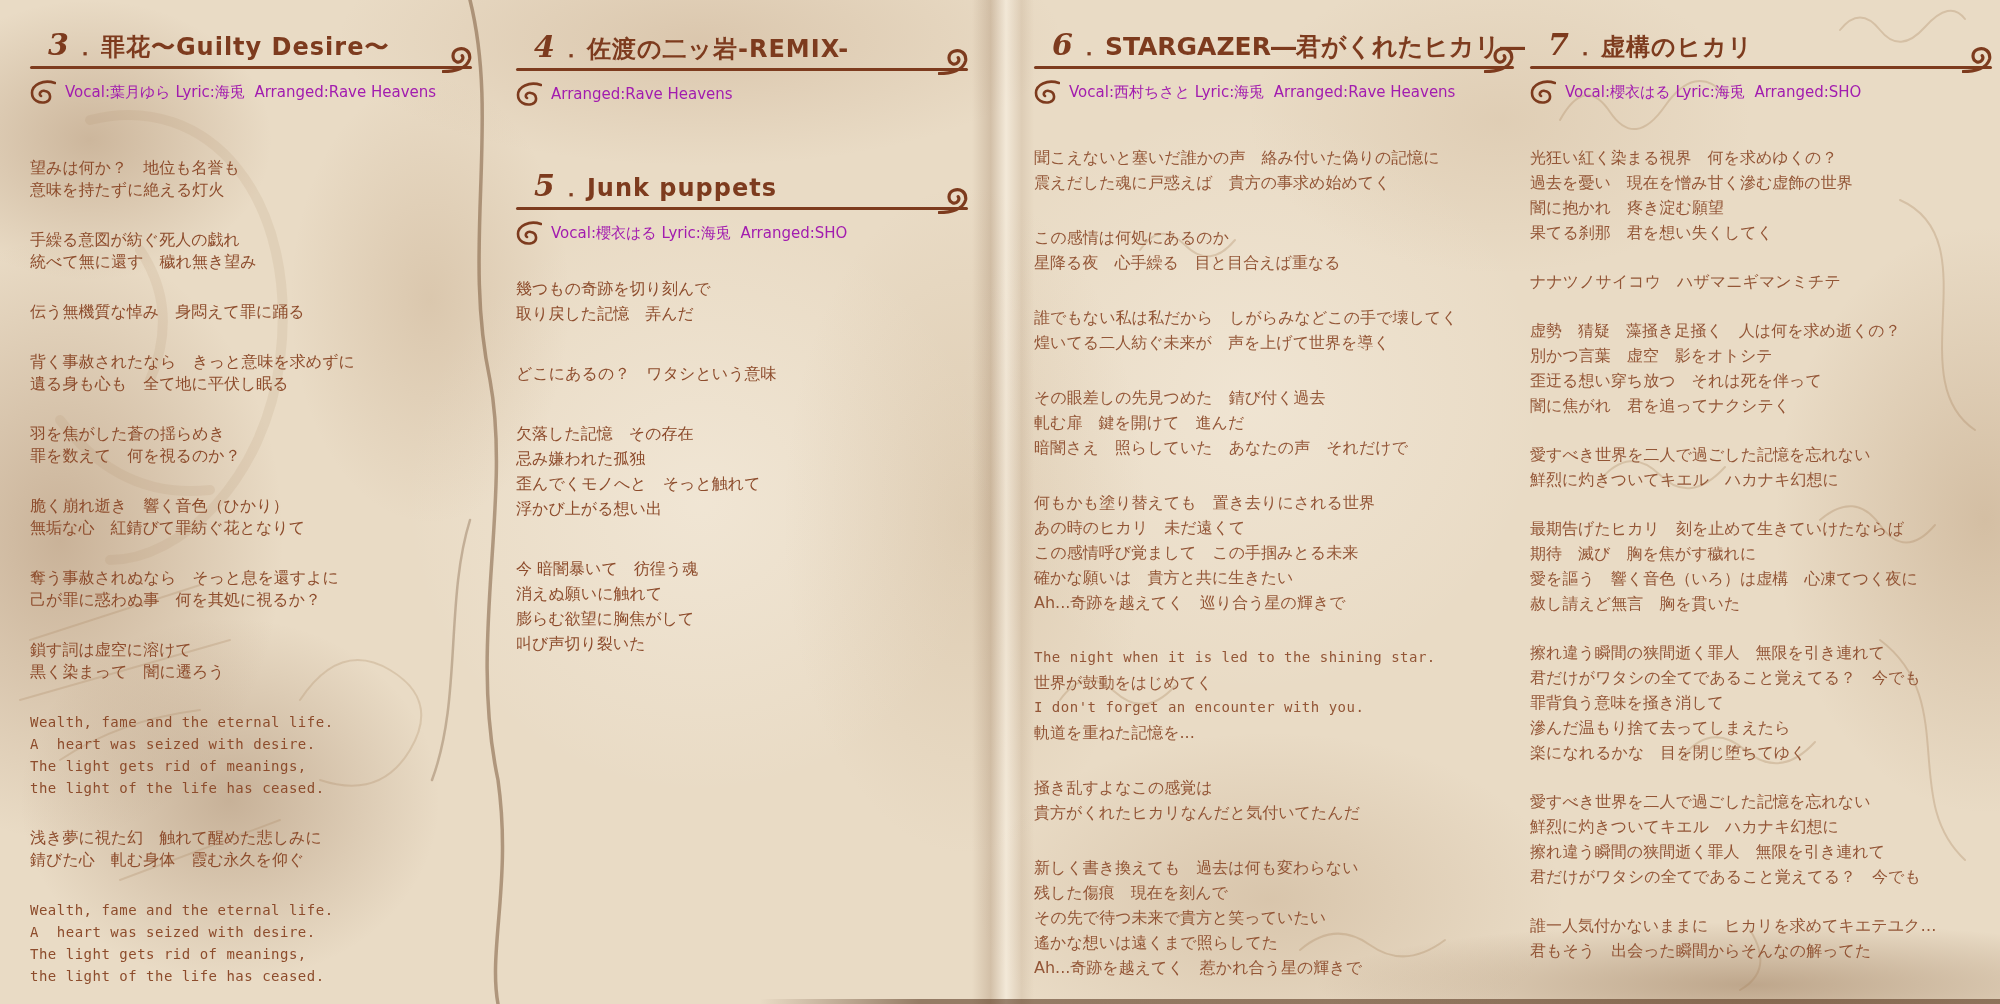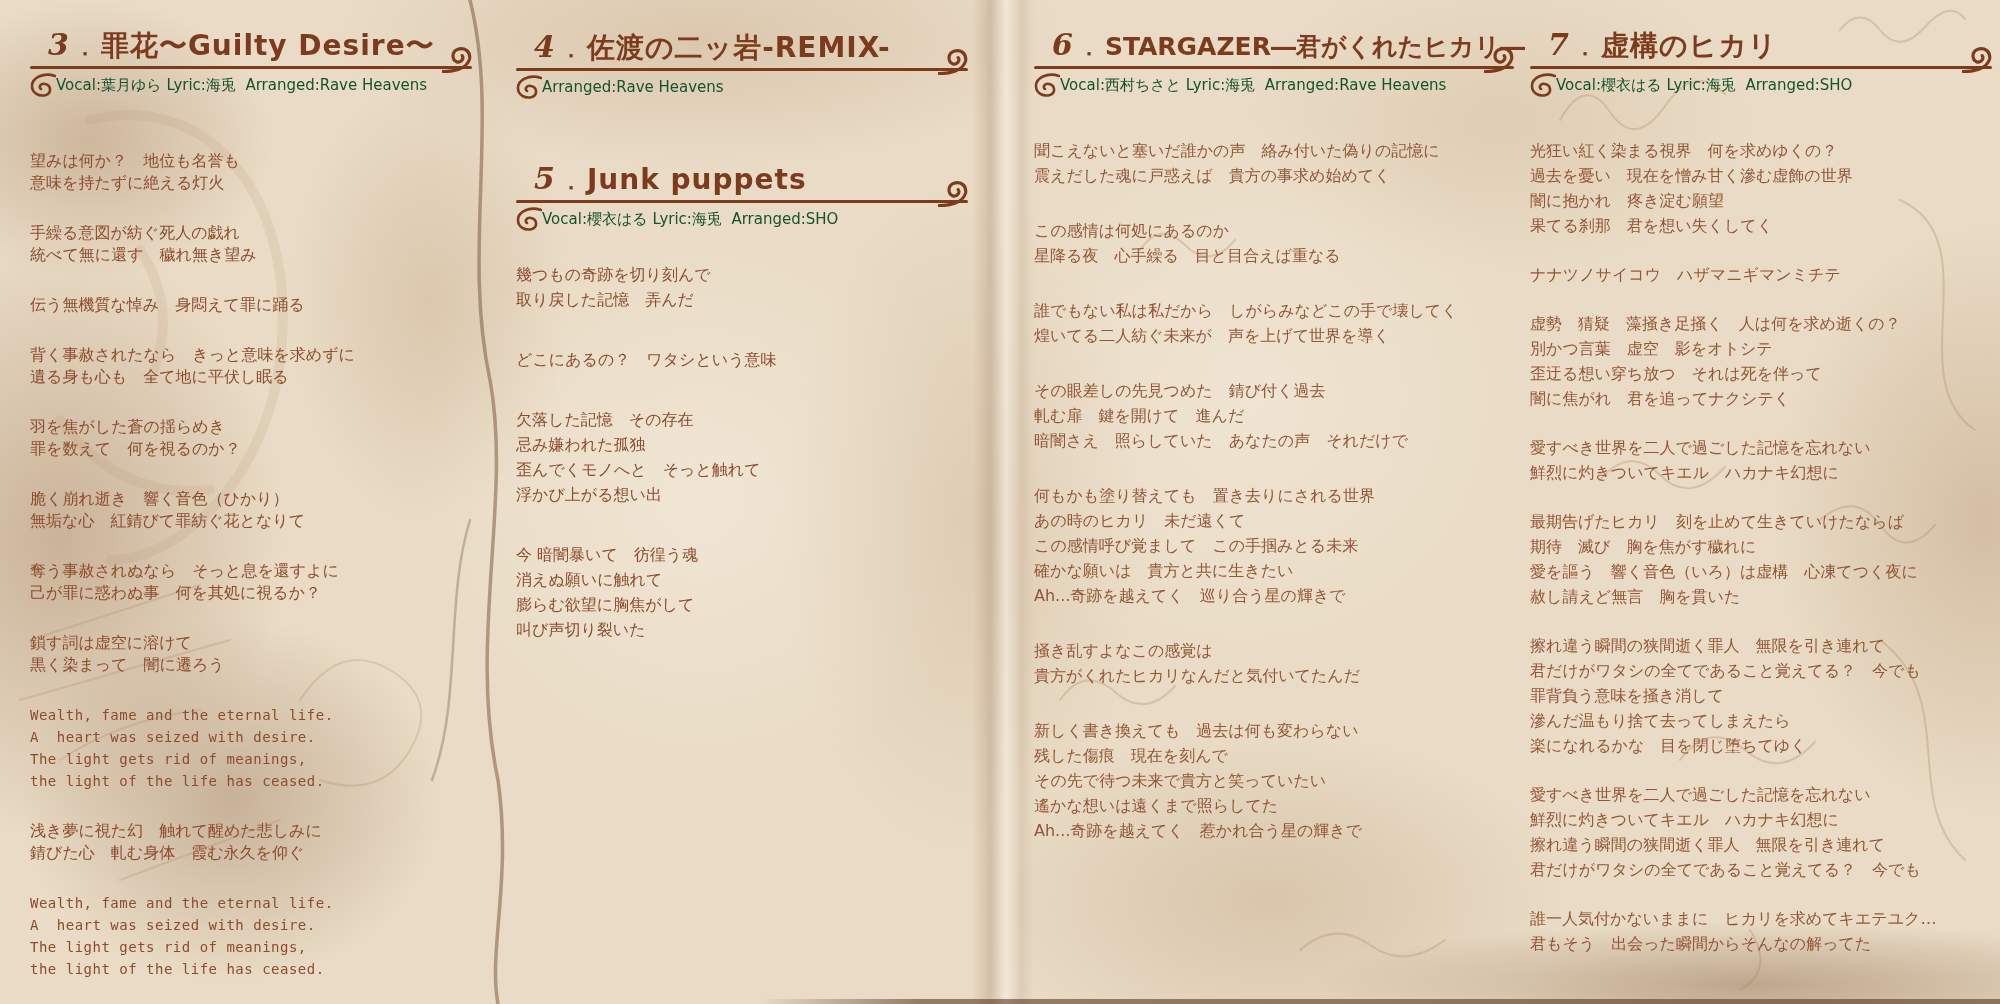--- a/index.html
+++ b/index.html
@@ -33,27 +33,27 @@
   .col2{left:516px;top:32px; width:452px;}
   .col3{left:1034px;top:30px;width:480px;}
   .col4{left:1530px;top:30px;width:462px;}
 
   .track-header{position:relative;color:#7d3b1e;margin-bottom:6px;}
   .col2 .track-header + .track-header{margin-top:64px;}
   .title-line{position:relative;display:flex;align-items:baseline;padding-left:18px;height:36px;
     font-weight:bold;letter-spacing:1px;white-space:pre;}
   .track-num{font-family:"DejaVu Serif",serif;font-style:italic;font-size:30px;line-height:1;}
   .num-sep{font-size:22px;margin:0 4px;}
-  .track-title-text{font-size:28px;line-height:1;}
+  .track-title-text{font-size:24px;line-height:1;}
   .col3 .track-title-text{font-size:25px;letter-spacing:0;}
   .rule{height:3px;background:#7d3b1e;border-radius:2px;}
   .sp{color:#7d3b1e;}
   .sp-r{position:absolute;right:-4px;top:16px;width:34px;height:34px;}
-  .credits{display:flex;align-items:center;margin-top:3px;height:26px;
-    font-size:15px;white-space:pre;color:#14532d;}
+  .credits{display:flex;align-items:center;gap:9px;margin-top:10px;height:26px;
+    font-size:15px;white-space:pre;color:#a21caf;}
   .sp-l{width:26px;height:26px;flex:0 0 auto;}
 
   .lyrics{margin-top:52px;}
   .col2 .lyrics{margin-top:30px;}
   .col3 .lyrics,.col4 .lyrics{margin-top:40px;}
   .stanza{margin-bottom:28px;}
   .col2 .stanza{margin-bottom:35px;}
   .col3 .stanza{margin-bottom:30px;}
   .col4 .stanza{margin-bottom:24px;}
   .line{font-size:16px;line-height:22px;white-space:pre;}
@@ -228,20 +228,26 @@
         <div class="line">暗闇さえ　照らしていた　あなたの声　それだけで</div>
       </div>
       <div class="stanza">
         <div class="line">何もかも塗り替えても　置き去りにされる世界</div>
         <div class="line">あの時のヒカリ　未だ遠くて</div>
         <div class="line">この感情呼び覚まして　この手掴みとる未来</div>
         <div class="line">確かな願いは　貴方と共に生きたい</div>
         <div class="line">Ah...奇跡を越えてく　巡り合う星の輝きで</div>
       </div>
       <div class="stanza">
+        <div class="line latin">The night when it is led to the shining star.</div>
+        <div class="line">世界が鼓動をはじめてく</div>
+        <div class="line latin">I don't forget an encounter with you.</div>
+        <div class="line">軌道を重ねた記憶を...</div>
+      </div>
+      <div class="stanza">
         <div class="line">掻き乱すよなこの感覚は</div>
         <div class="line">貴方がくれたヒカリなんだと気付いてたんだ</div>
       </div>
       <div class="stanza">
         <div class="line">新しく書き換えても　過去は何も変わらない</div>
         <div class="line">残した傷痕　現在を刻んで</div>
         <div class="line">その先で待つ未来で貴方と笑っていたい</div>
         <div class="line">遙かな想いは遠くまで照らしてた</div>
         <div class="line">Ah...奇跡を越えてく　惹かれ合う星の輝きで</div>
       </div>

